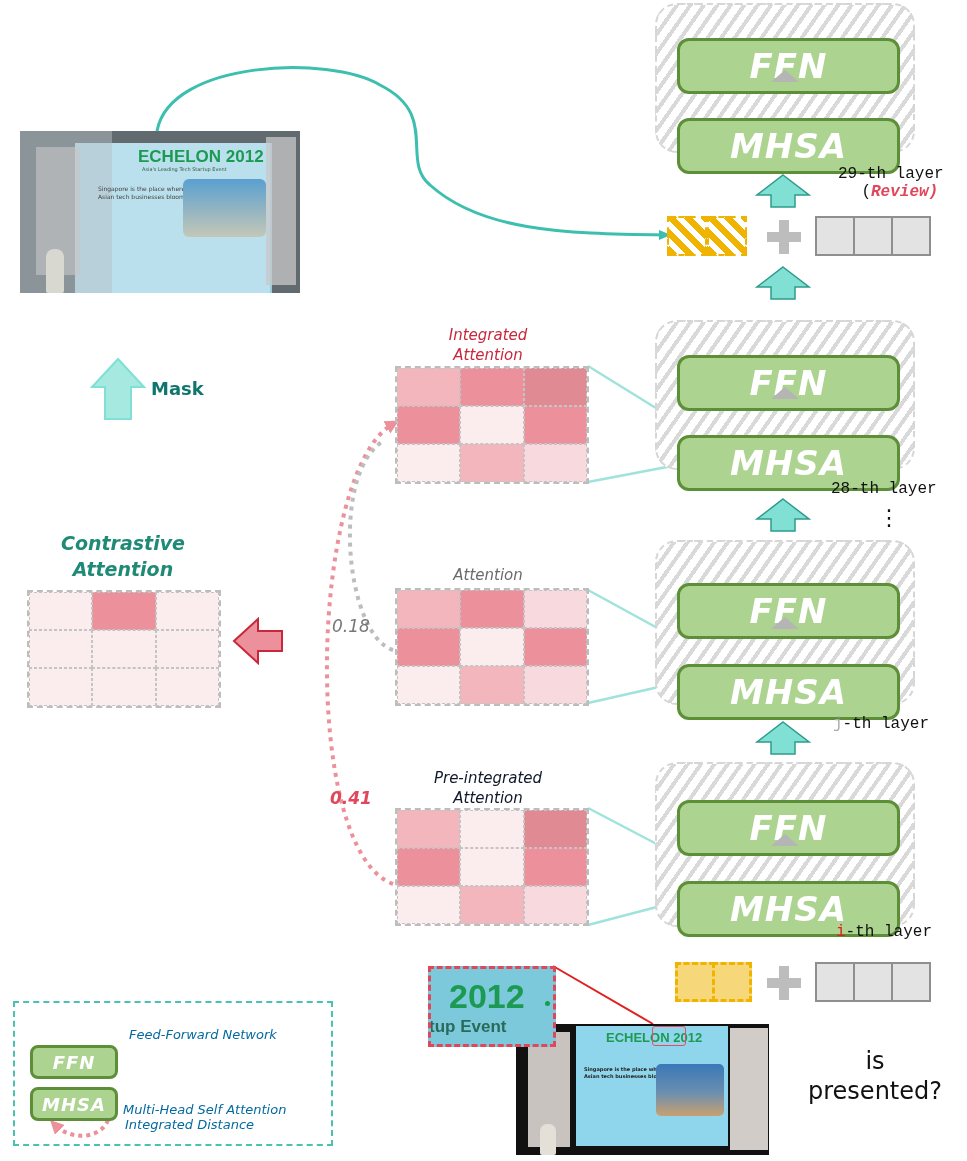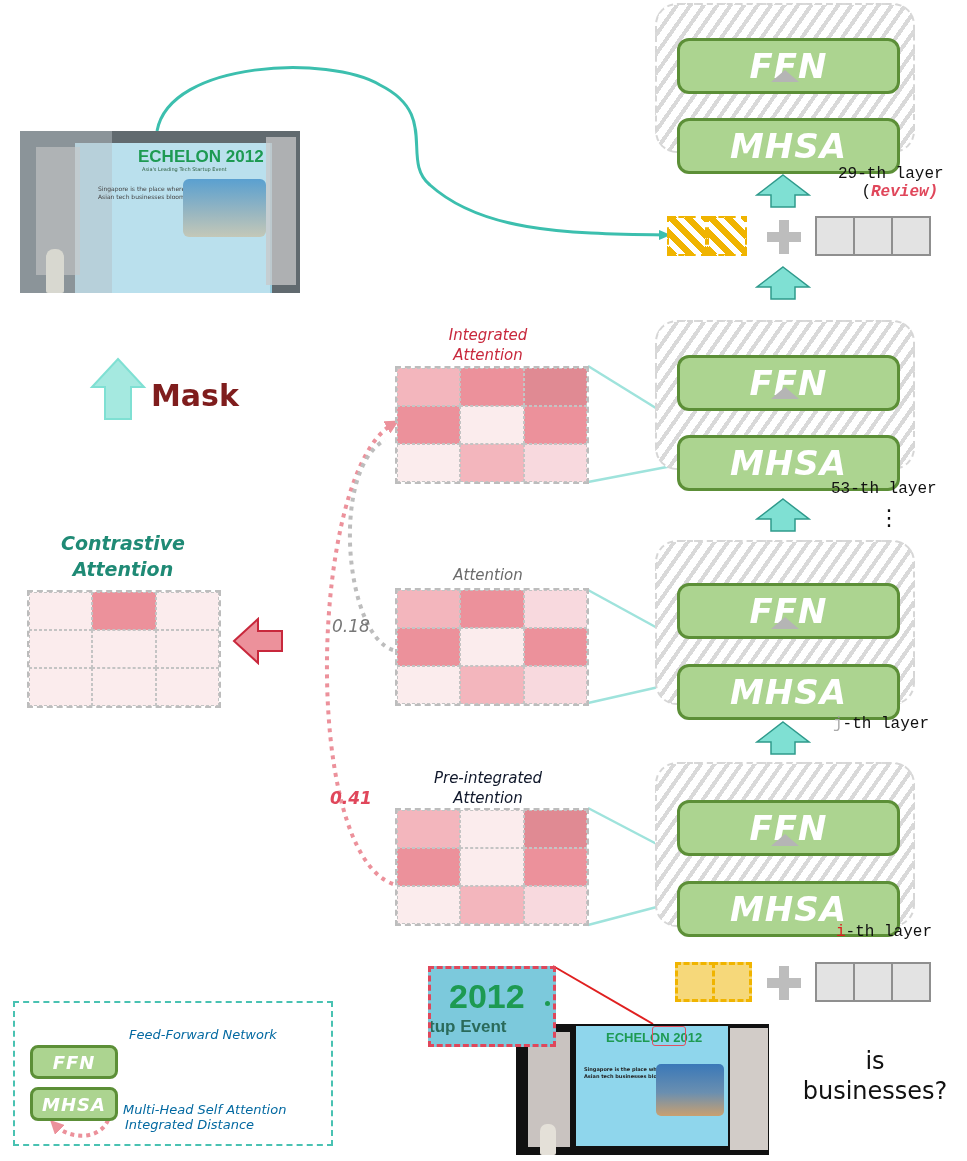--- a/index.html
+++ b/index.html
@@ -88,21 +88,21 @@
   </div>
   <div class="abs" style="left:163px; top:48px; width:83px; height:58px; border-radius:6px; background:linear-gradient(#5aa0d0,#9ab7c0 60%,#c4c8b8);"></div>
   <div class="abs" style="left:246px; top:6px; width:30px; height:148px; background:#c8c8c8; opacity:0.75;"></div>
   <div class="abs" style="left:16px; top:16px; width:44px; height:128px; background:#c8c8c8; opacity:0.6;"></div>
   <div class="abs" style="left:26px; top:118px; width:18px; height:44px; background:#d8d8d0; border-radius:8px 8px 2px 2px;"></div>
 </div>
 
 <svg class="abs" style="left:88px; top:357px;" width="60" height="64" viewBox="0 0 60 64">
   <path d="M30,2 L56,30 L43,30 L43,62 L17,62 L17,30 L4,30 z" fill="#a5e9e0" stroke="#7fe0d3" stroke-width="2"></path>
 </svg>
-<div class="abs" style="left:151px; top:378px; font-size:30px; font-weight:bold; color:#7f1d1d;">Mask</div>
+<div class="abs" style="left:151px; top:378px; font-size:18px; font-weight:bold; color:#0f766e;">Mask</div>
 
 <div class="layer-group" style="left:655px; top:3px; height:150px;">
   <div class="block" style="top:5px;">FFN</div>
   <svg class="mini-arrow" style="top:65px;" viewBox="0 0 28 12">
       <path d="M14,0 L28,12 L0,12 z" fill="#b5b5b5"></path>
     </svg>
   <div class="block" style="top:85px;">MHSA</div>
 </div>
 <div class="layer-label" style="left:838px; top:155px; text-align:center;">
   <div>29-th layer</div>
@@ -130,21 +130,21 @@
   <path d="M28,2 L54,22 L40,22 L40,34 L16,34 L16,22 L2,22 z" fill="#7fe0d3" stroke="#2f9a8c" stroke-width="1.5"></path>
 </svg>
 
 <div class="layer-group" style="left:655px; top:320px; height:150px;">
   <div class="block" style="top:5px;">FFN</div>
   <svg class="mini-arrow" style="top:65px;" viewBox="0 0 28 12">
       <path d="M14,0 L28,12 L0,12 z" fill="#b5b5b5"></path>
     </svg>
   <div class="block" style="top:85px;">MHSA</div>
 </div>
-<div class="layer-label" style="left:831px; top:470px;">53-th layer</div>
+<div class="layer-label" style="left:831px; top:470px;">28-th layer</div>
 
 <svg class="abs" style="left:755px; top:497px;" width="56" height="36" viewBox="0 0 56 36">
   <path d="M28,2 L54,22 L40,22 L40,34 L16,34 L16,22 L2,22 z" fill="#7fe0d3" stroke="#2f9a8c" stroke-width="1.5"></path>
 </svg>
 <div class="abs" style="left:878px; top:505px; font-size:22px; color:#111;">⋮</div>
 
 <div class="layer-group" style="left:655px; top:540px; height:165px;">
   <div class="block" style="top:13px;">FFN</div>
   <svg class="mini-arrow" style="top:75px;" viewBox="0 0 28 12">
       <path d="M14,0 L28,12 L0,12 z" fill="#b5b5b5"></path>
@@ -267,21 +267,21 @@
   <div class="abs" style="left:24px; top:100px; width:16px; height:31px; background:#e4e0d8; border-radius:7px 7px 2px 2px;"></div>
 </div>
 
 <div class="abs" style="left:428px; top:966px; width:128px; height:81px; background:#7cc9dc; border:3px dashed #e0475b; box-sizing:border-box; overflow:hidden;">
   <div class="abs" style="left:18px; top:8px; font-size:34px; font-weight:bold; color:#1d9a52; font-family:'Liberation Sans', sans-serif;">2012</div>
   <div class="abs" style="left:114px; top:32px; width:5px; height:5px; border-radius:50%; background:#1d9a52;"></div>
   <div class="abs" style="left:-2px; top:48px; font-size:17px; font-weight:bold; color:#2a6a5a; font-family:'Liberation Sans', sans-serif;">tup Event</div>
 </div>
 
 <div class="abs" style="left:795px; top:1046px; width:160px; text-align:center; font-size:24px; line-height:30px; color:#111;">
-  <div>is businesses?</div>
+  <div>is presented?</div>
 </div>
 
 <div class="legend">
   <div class="block" style="left:15px; top:14px;">FFN</div>
   <div class="legend-label" style="left:114px; top:24px;">Feed-Forward Network</div>
   <div class="block" style="left:15px; top:56px;">MHSA</div>
   <div class="legend-label" style="left:108px; top:75px;margin-top:24px;">Multi-Head Self Attention</div>
   <div class="legend-label" style="left:110px; top:114px;">Integrated Distance</div>
 </div>
 

